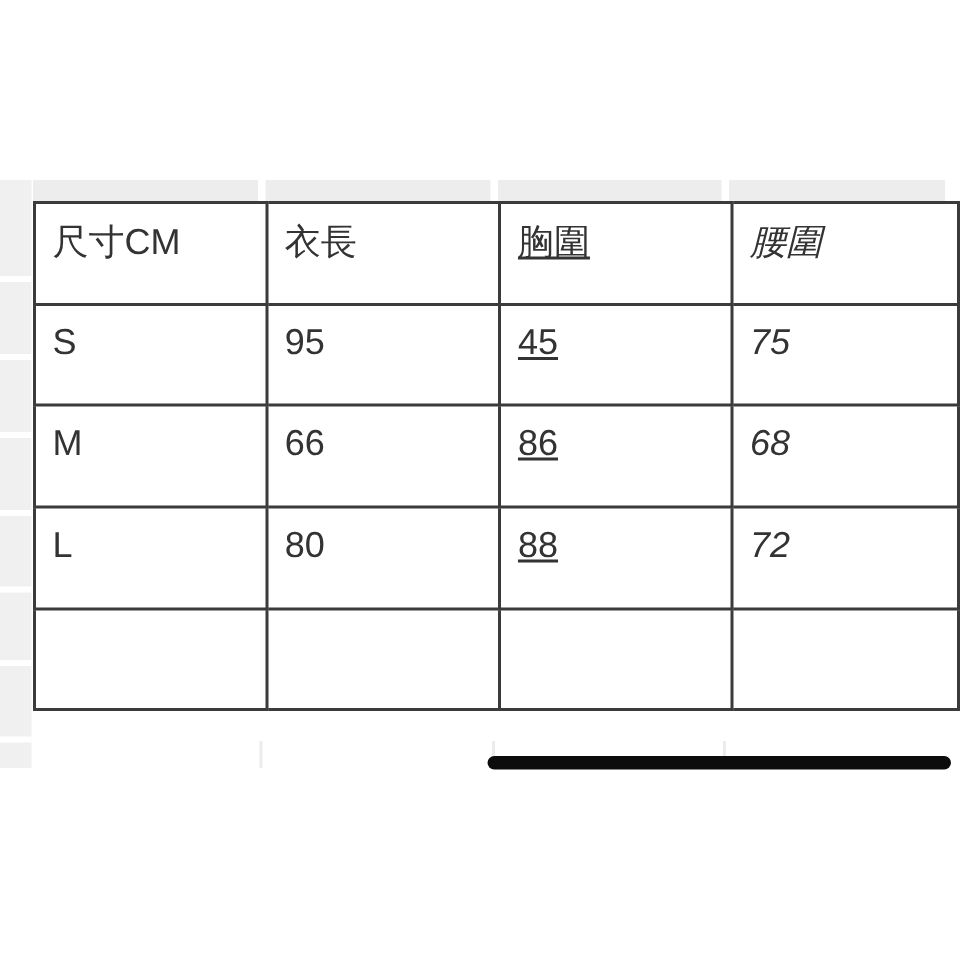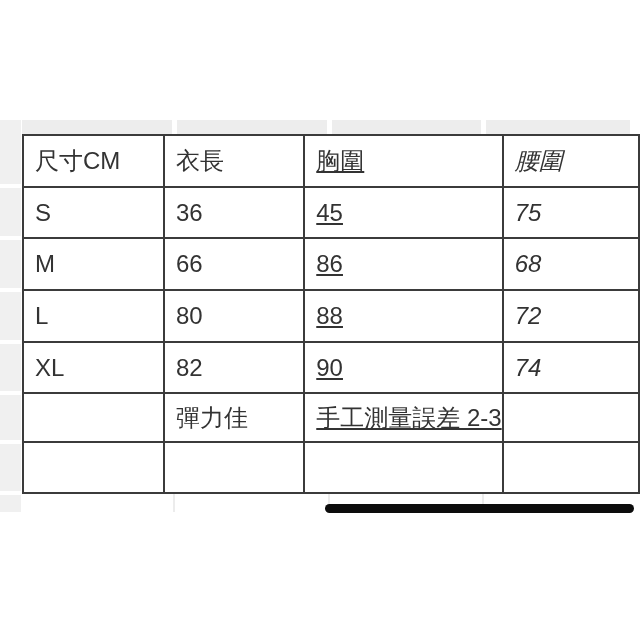--- a/index.html
+++ b/index.html
@@ -93,21 +93,21 @@
   
   table.size-table {
     position: absolute;
     left: 22px;
     top: 134px;
     border-collapse: collapse;
     table-layout: fixed;
   }
   table.size-table td {
     border: 2px solid #3b3b3b;
-    padding: 0 0 0 11px;
+    padding: 0 0 16px 11px;
     font-size: 24px;
     color: #333333;
     vertical-align: middle;
     overflow: visible;
   }
   .c1 { width: 153px; }
   .c2 { width: 155px; }
   .c3 { width: 154px; text-decoration: underline; }
   .c4 { width: 150px; font-style: italic; }
   tr.r-head  td { height: 50px; }
@@ -161,48 +161,36 @@
 <table class="size-table">
   <tbody>
       <tr class="r-head">
     <td class="c1">尺寸CM</td>
     <td class="c2">衣長</td>
     <td class="c3">胸圍</td>
     <td class="c4">腰圍</td>
   </tr>
   <tr class="r-s">
     <td class="c1">S</td>
-    <td class="c2">36</td>
+    <td class="c2">95</td>
     <td class="c3">45</td>
     <td class="c4">75</td>
   </tr>
   <tr class="r-m">
     <td class="c1">M</td>
     <td class="c2">66</td>
     <td class="c3">86</td>
     <td class="c4">68</td>
   </tr>
   <tr class="r-l">
     <td class="c1">L</td>
     <td class="c2">80</td>
     <td class="c3">88</td>
     <td class="c4">72</td>
   </tr>
-  <tr class="r-xl">
-    <td class="c1">XL</td>
-    <td class="c2">82</td>
-    <td class="c3">90</td>
-    <td class="c4">74</td>
-  </tr>
-  <tr class="r-note">
-    <td class="c1"></td>
-    <td class="c2">彈力佳</td>
-    <td class="c3 note-cell"><span class="note-text">手工測量誤差 2-3</span></td>
-    <td class="c4"></td>
-  </tr>
   <tr class="r-empty">
     <td class="c1"></td>
     <td class="c2"></td>
     <td class="c3"></td>
     <td class="c4"></td>
   </tr>
 </tbody>
   </table>
 
 <div class="black-bar"></div>

